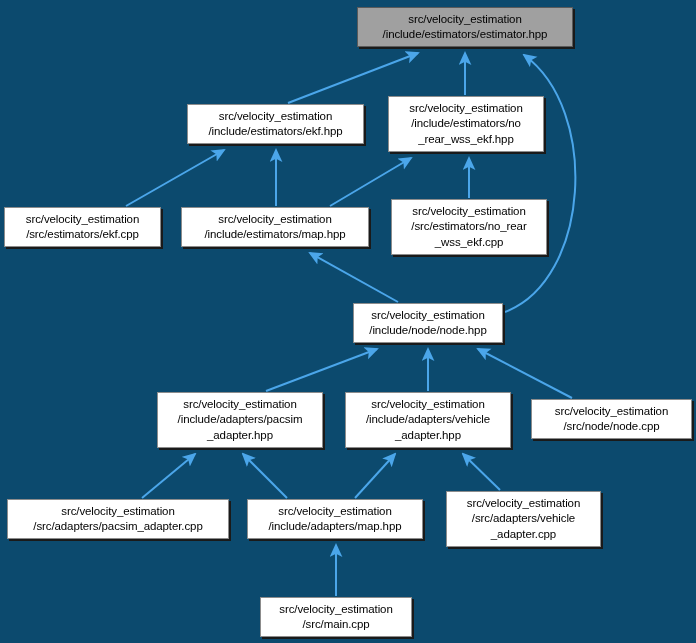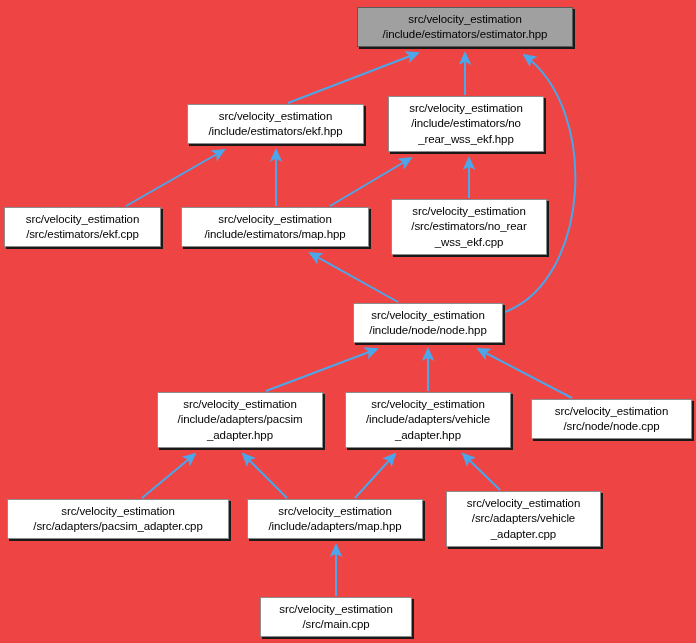--- a/index.html
+++ b/index.html
@@ -1,16 +1,16 @@
 <!DOCTYPE html>
 <html><head>
 <meta charset="utf-8">
 <style>
   html,body{margin:0;padding:0;background:#ffffff;}
-  #canvas{position:relative;width:696px;height:643px;background:#ef4444;overflow:hidden;
+  #canvas{position:relative;width:696px;height:643px;background:#0c4a6e;overflow:hidden;
           font-family:"Liberation Sans","DejaVu Sans",sans-serif;}
   svg.edges{position:absolute;left:0;top:0;width:696px;height:643px;overflow:visible;}
   .node{position:absolute;box-sizing:border-box;background:#ffffff;border:1px solid #8c8c8c;
         box-shadow:2px 2px 0 0 #1a1a1a;display:flex;align-items:center;justify-content:center;
         text-align:center;z-index:5;}
   .node.root{background:#a0a0a0;border:1px solid #5a5a5a;}
   .node .lbl{font-size:11.5px;line-height:15.5px;color:#000000;white-space:pre-line;
              letter-spacing:-0.1px;padding:0 4px;}
 </style>
 </head>

